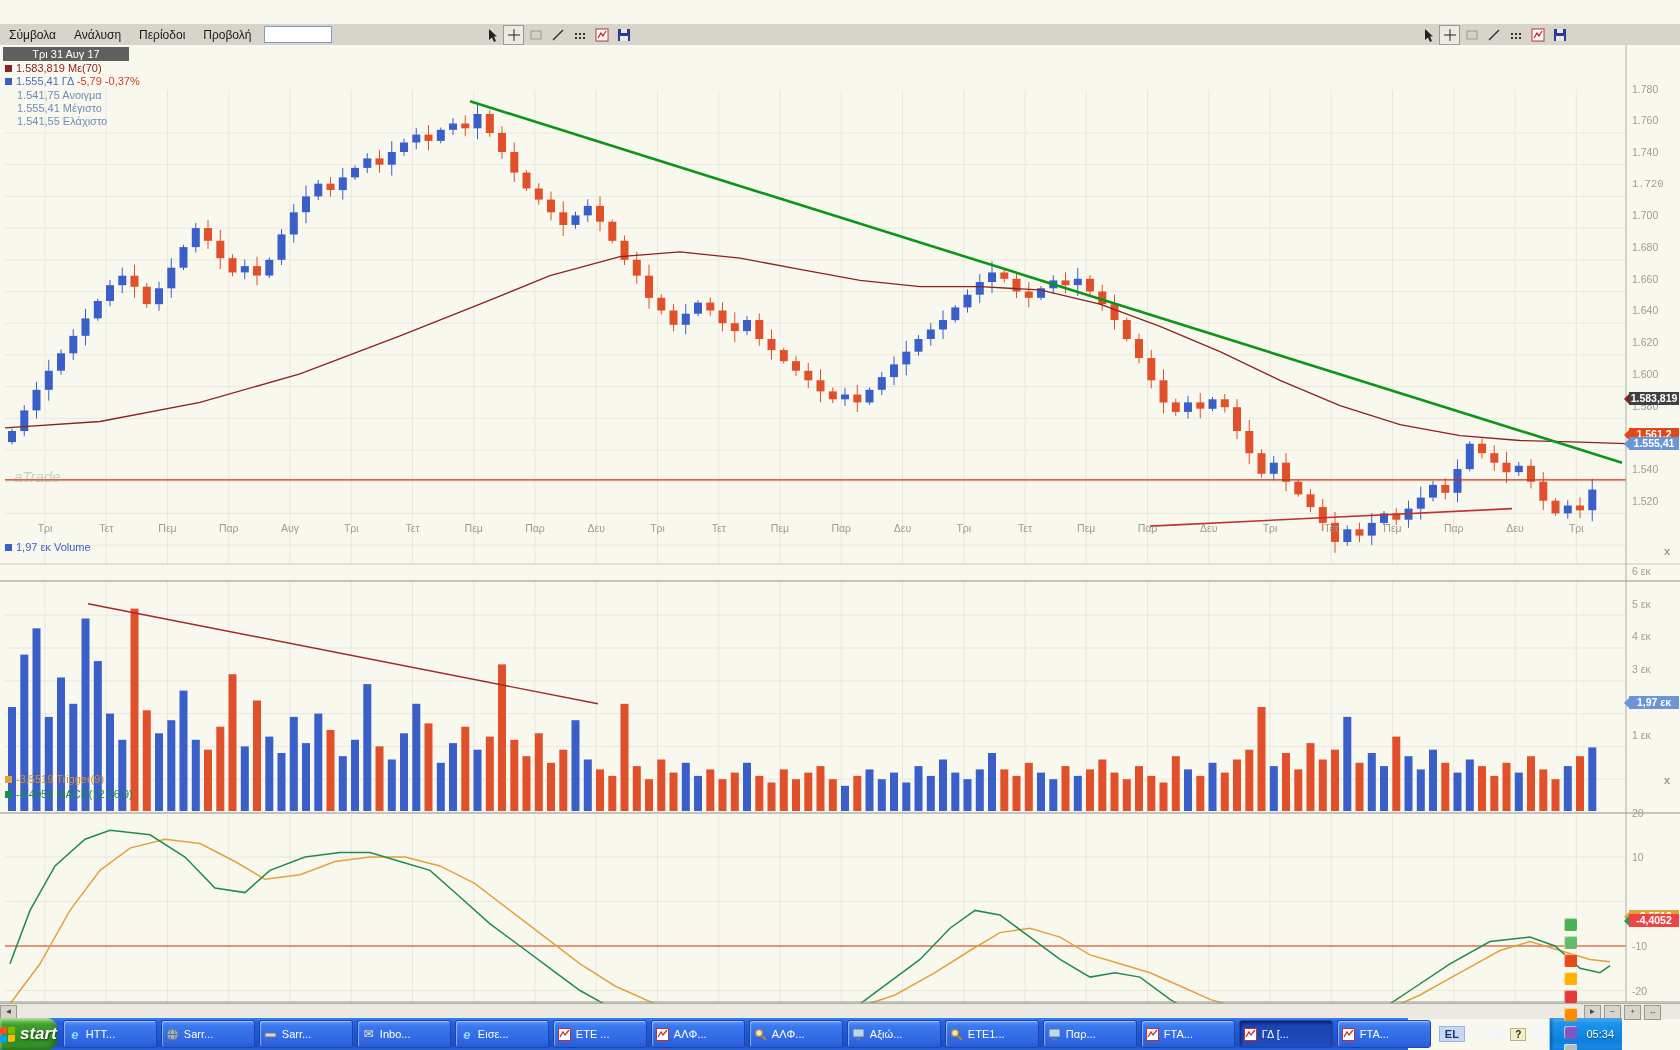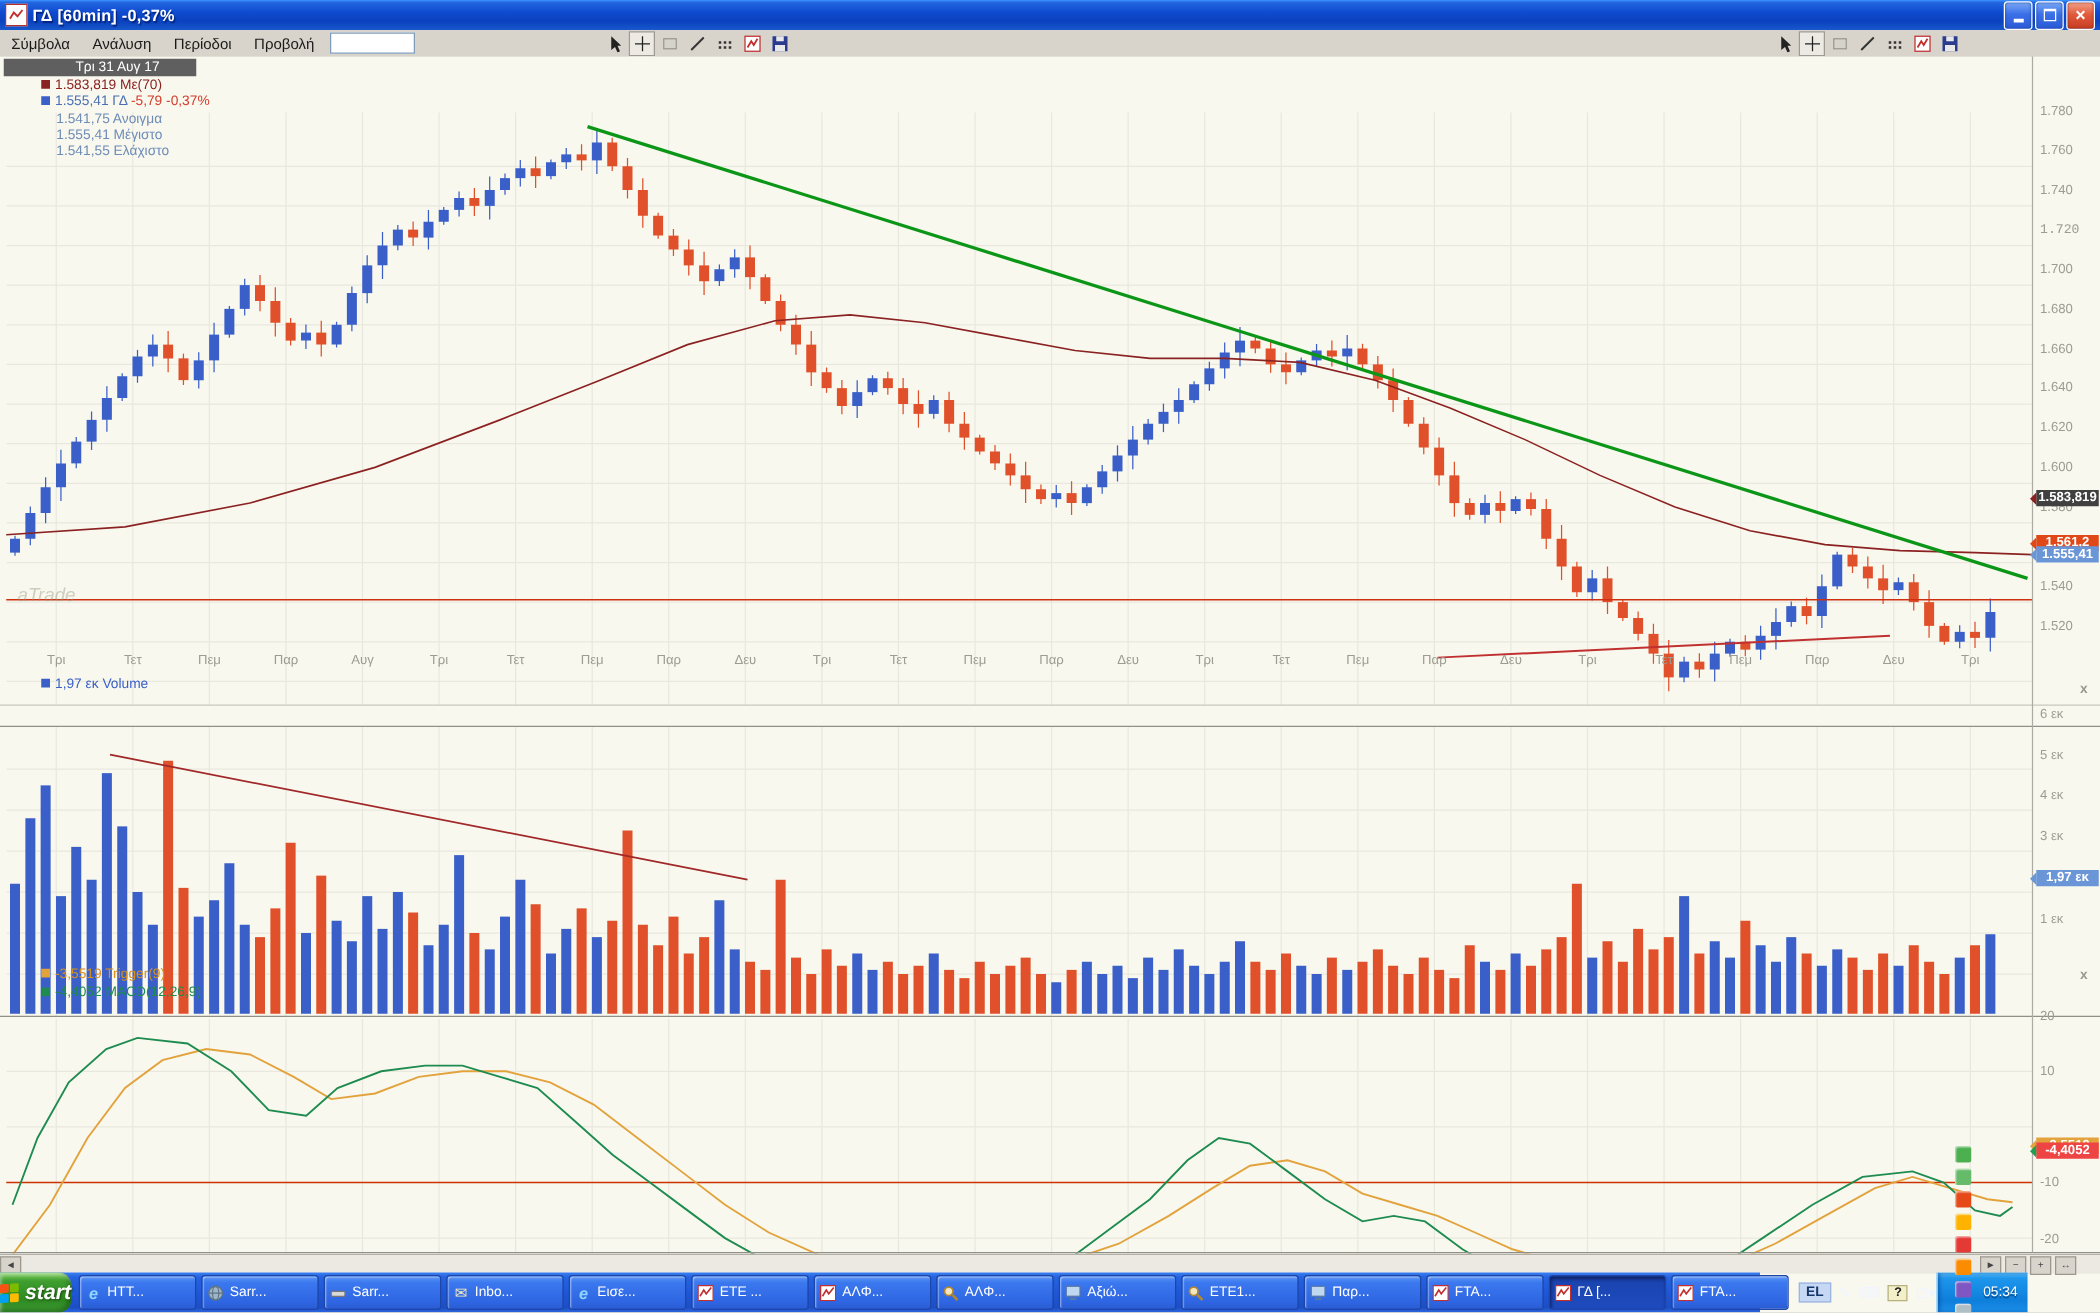--- a/index.html
+++ b/index.html
@@ -25,21 +25,21 @@
   .menu-item{padding:2px 9px;cursor:default;}
   .symbol-input{width:62px;height:15px;border:1px solid #7F9DB9;margin-left:4px;font-size:11px;padding:0 2px;}
   .tools{display:flex;align-items:center;gap:1px;}
   .tools.left{position:absolute;left:481px;top:1px;}
   .tools.right{position:absolute;right:110px;top:1px;}
   .tool{width:19px;height:18px;display:inline-flex;align-items:center;justify-content:center;border:1px solid transparent;}
   .tool.pressed{background:#ECEAE2;border:1px solid #9C9A92;}
   
   #chart-root{position:absolute;left:0;top:45px;width:1680px;height:958px;background:#F9F8EE;}
   #chart-svg{position:absolute;left:0;top:0;}
-  .legend{position:absolute;font-size:11px;line-height:13px;padding-left:28px;}
+  .legend{position:absolute;font-size:11px;line-height:13px;}
   .legend .sw{display:inline-block;width:7px;height:7px;margin-right:4px;}
   .date-tag{position:absolute;left:3px;top:2px;width:126px;height:14px;background:#5F5F5F;color:#fff;
     font-size:11px;text-align:center;line-height:14px;}
   .lg-ma{position:absolute;left:5px;top:17px;color:#8B2222;}
   .lg-quote{position:absolute;left:5px;top:30px;}
   .lg-quote .q1{color:#4A6FB5;} .lg-quote .q2{color:#D33B2A;}
   .lg-ohl{position:absolute;left:17px;color:#6E8CB8;}
   .lg-vol{position:absolute;left:5px;top:496px;color:#3A5FC8;}
   .lg-trg{position:absolute;left:5px;top:728px;color:#D89020;}
   .lg-macd{position:absolute;left:5px;top:743px;color:#1E8C50;}
@@ -82,37 +82,20 @@
     background:linear-gradient(to bottom,#55B4F4 0%,#1D96EC 15%,#0E7FDB 70%,#1B8EE8 100%);
     border-left:1px solid #8FD0FF;box-shadow:inset 2px 0 3px rgba(0,30,90,.35);}
   .trayicon{width:13px;height:13px;border-radius:2px;display:inline-block;box-shadow:inset 1px 1px 1px rgba(255,255,255,.6);}
   .clock{color:#fff;font-size:11px;margin-left:7px;text-shadow:0 1px 1px #06417E;}
 </style>
 <style>#tag-ma::before{border-right-color:#8B2222}</style><style>#tag-hline::before{border-right-color:#E04818}</style><style>#tag-last::before{border-right-color:#6A96D8}</style><style>#tag-vol::before{border-right-color:#6A96D8}</style><style>#tag-trigger::before{border-right-color:#E2A23C}</style><style>#tag-macd::before{border-right-color:#1F9E54}</style></head>
 <body>
 
 <div id="app">
 
-  <div class="titlebar">
-    <span class="app-icon">
-      <svg width="12" height="12">
-          <polyline points="1,9 4,4 7,7 11,2" fill="none" stroke="#C03030" stroke-width="1.5"></polyline>
-        </svg>
-    </span>
-    <span class="title-text">ΓΔ [60min] -0,37%</span>
-    <span class="winbtns">
-      <span class="wbtn">
-          <span class="minglyph"></span>
-        </span>
-      <span class="wbtn">
-          <span class="resglyph"></span>
-        </span>
-      <span class="wbtn close">✕</span>
-    </span>
-  </div>
 
   <div class="menubar">
     <span class="menu-item">Σύμβολα</span>
     <span class="menu-item">Ανάλυση</span>
     <span class="menu-item">Περίοδοι</span>
     <span class="menu-item">Προβολή</span>
     <input class="symbol-input" style="">
     <div class="tools left" id="tools-left">
         <span class="tool">
           <svg width="14" height="14">

